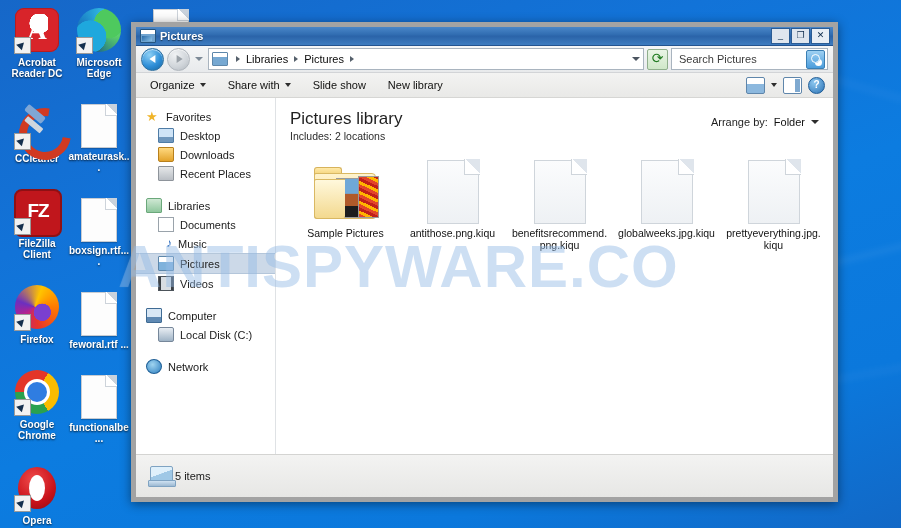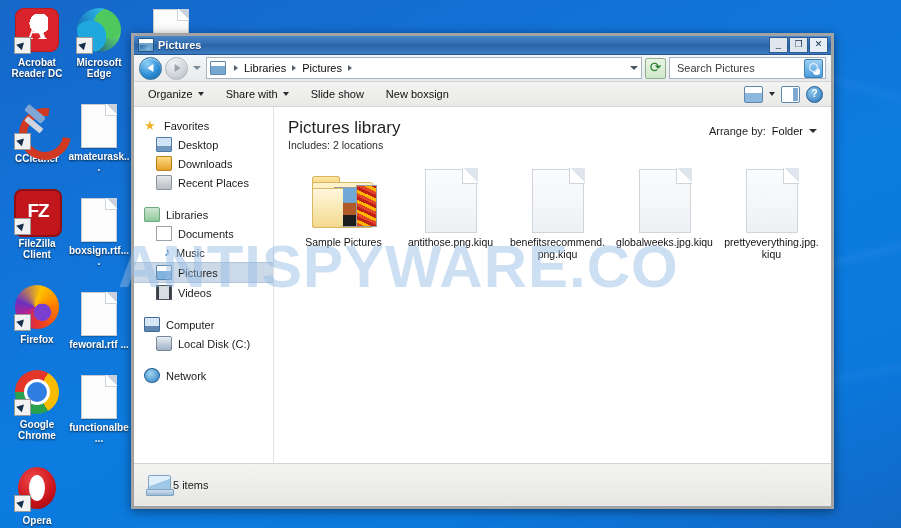--- a/index.html
+++ b/index.html
@@ -84,23 +84,23 @@
   .ai-opera:before{
     content:"";position:absolute;left:3px;top:1px;width:38px;height:42px;border-radius:50%;
     background:radial-gradient(circle at 40% 30%, #f04a4a 0%, #c9121a 60%, #8e0b10 100%);
   }
   .ai-opera:after{
     content:"";position:absolute;left:14px;top:9px;width:16px;height:26px;border-radius:50%;
     background:#fff;
   }
   
   #win{
-    position:absolute;left:131px;top:33px;width:697px;height:470px;
+    position:absolute;left:131px;top:22px;width:697px;height:470px;
     background:#f0f0f0;
-    border:3px solid #a3a3a3;
+    border:5px solid #a3a3a3;
     box-shadow:0 2px 10px rgba(0,0,0,.45);
     display:flex;flex-direction:column;
   }
   .titlebar{
     height:18px;flex:0 0 18px;
     background:linear-gradient(180deg,#4a87c8 0%,#2f6bb0 45%,#2a63a8 50%,#3d7cc0 100%);
     display:flex;align-items:center;padding:0 2px;border-bottom:1px solid #23538f;
   }
   .tb-ico{
     width:14px;height:12px;margin:0 4px 0 2px;flex:0 0 auto;position:relative;
@@ -443,21 +443,21 @@
   <div class="toolbar">
     <div class="tbitem">
       <span>Organize</span>
       <span class="tb-caret"></span>
     </div>
     <div class="tbitem">
       <span>Share with</span>
       <span class="tb-caret"></span>
     </div>
     <div class="tbitem">Slide show</div>
-    <div class="tbitem">New boxsign</div>
+    <div class="tbitem">New library</div>
     <div class="tb-right">
       <div class="tbico views"></div>
       <div class="tb-caret"></div>
       <div class="tbico pane"></div>
       <div class="tbico help"></div>
     </div>
   </div>
 
   <div class="wbody">
 

